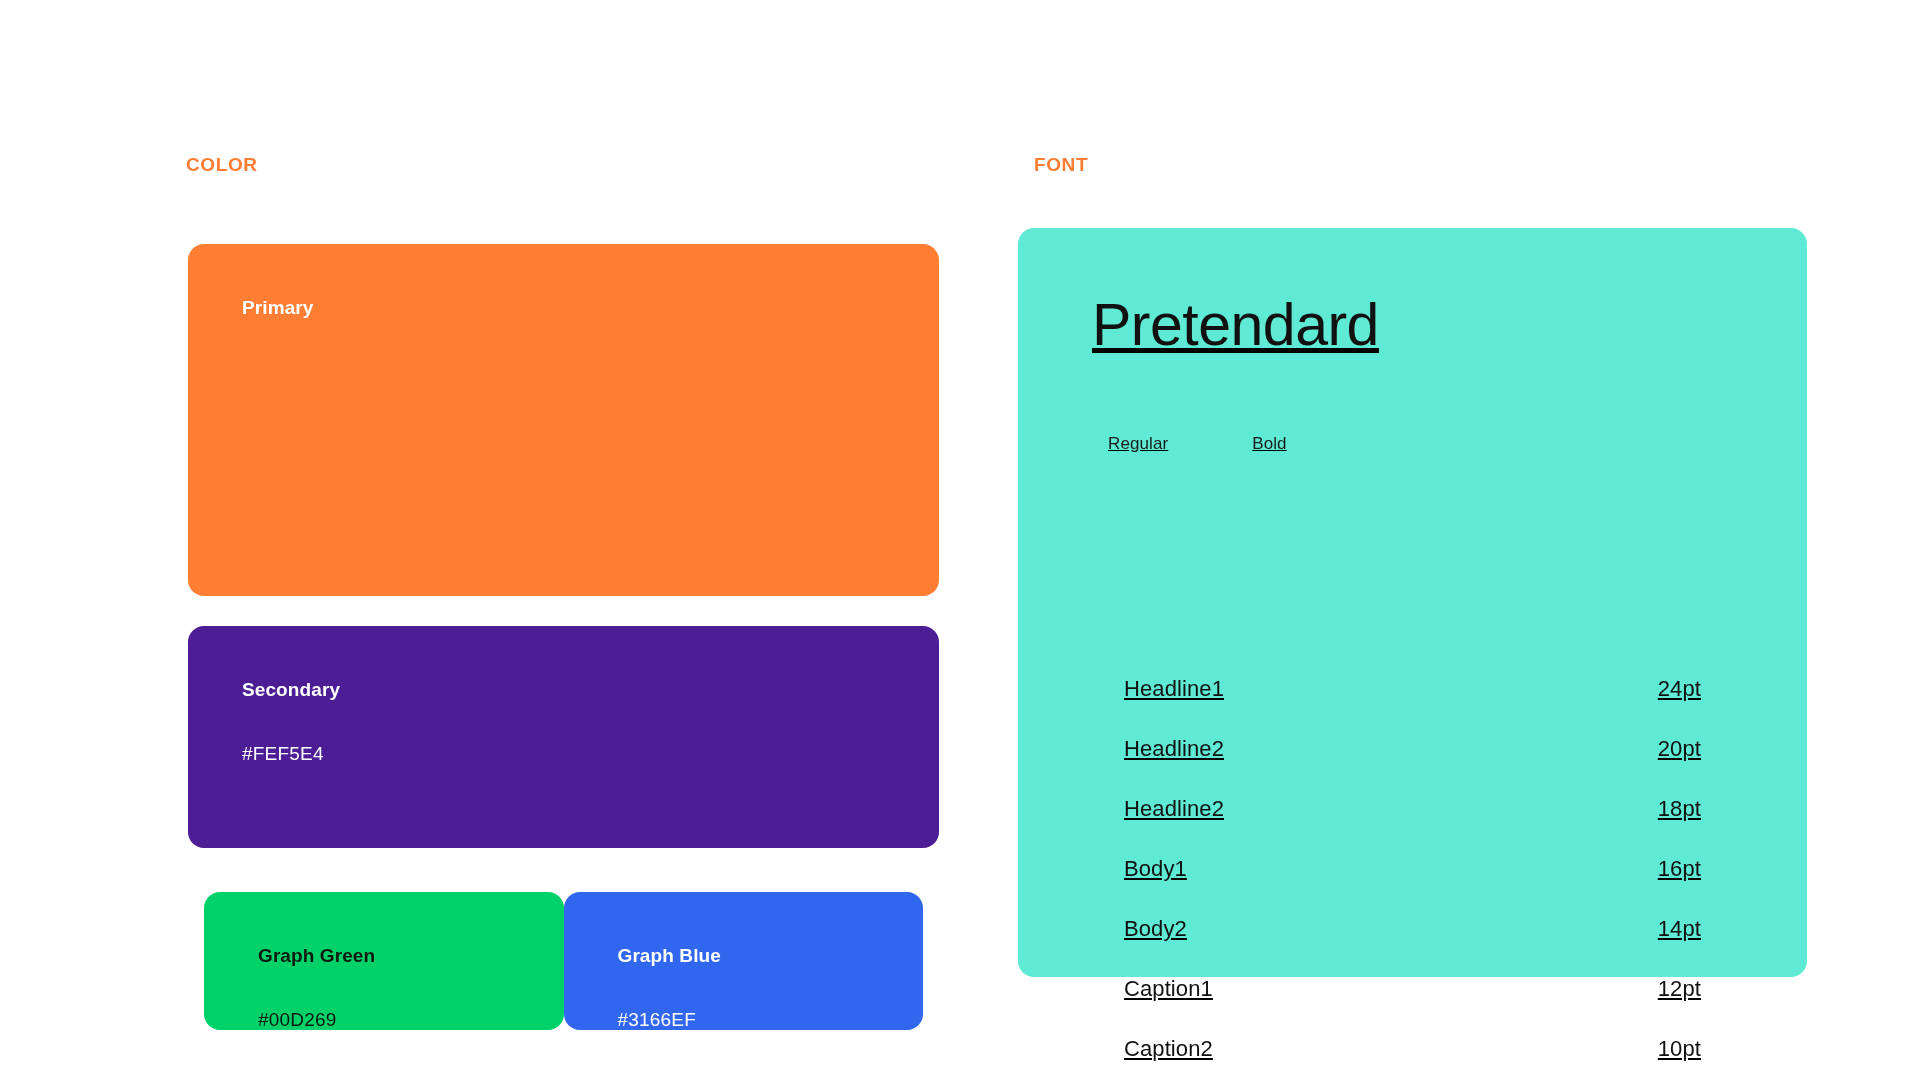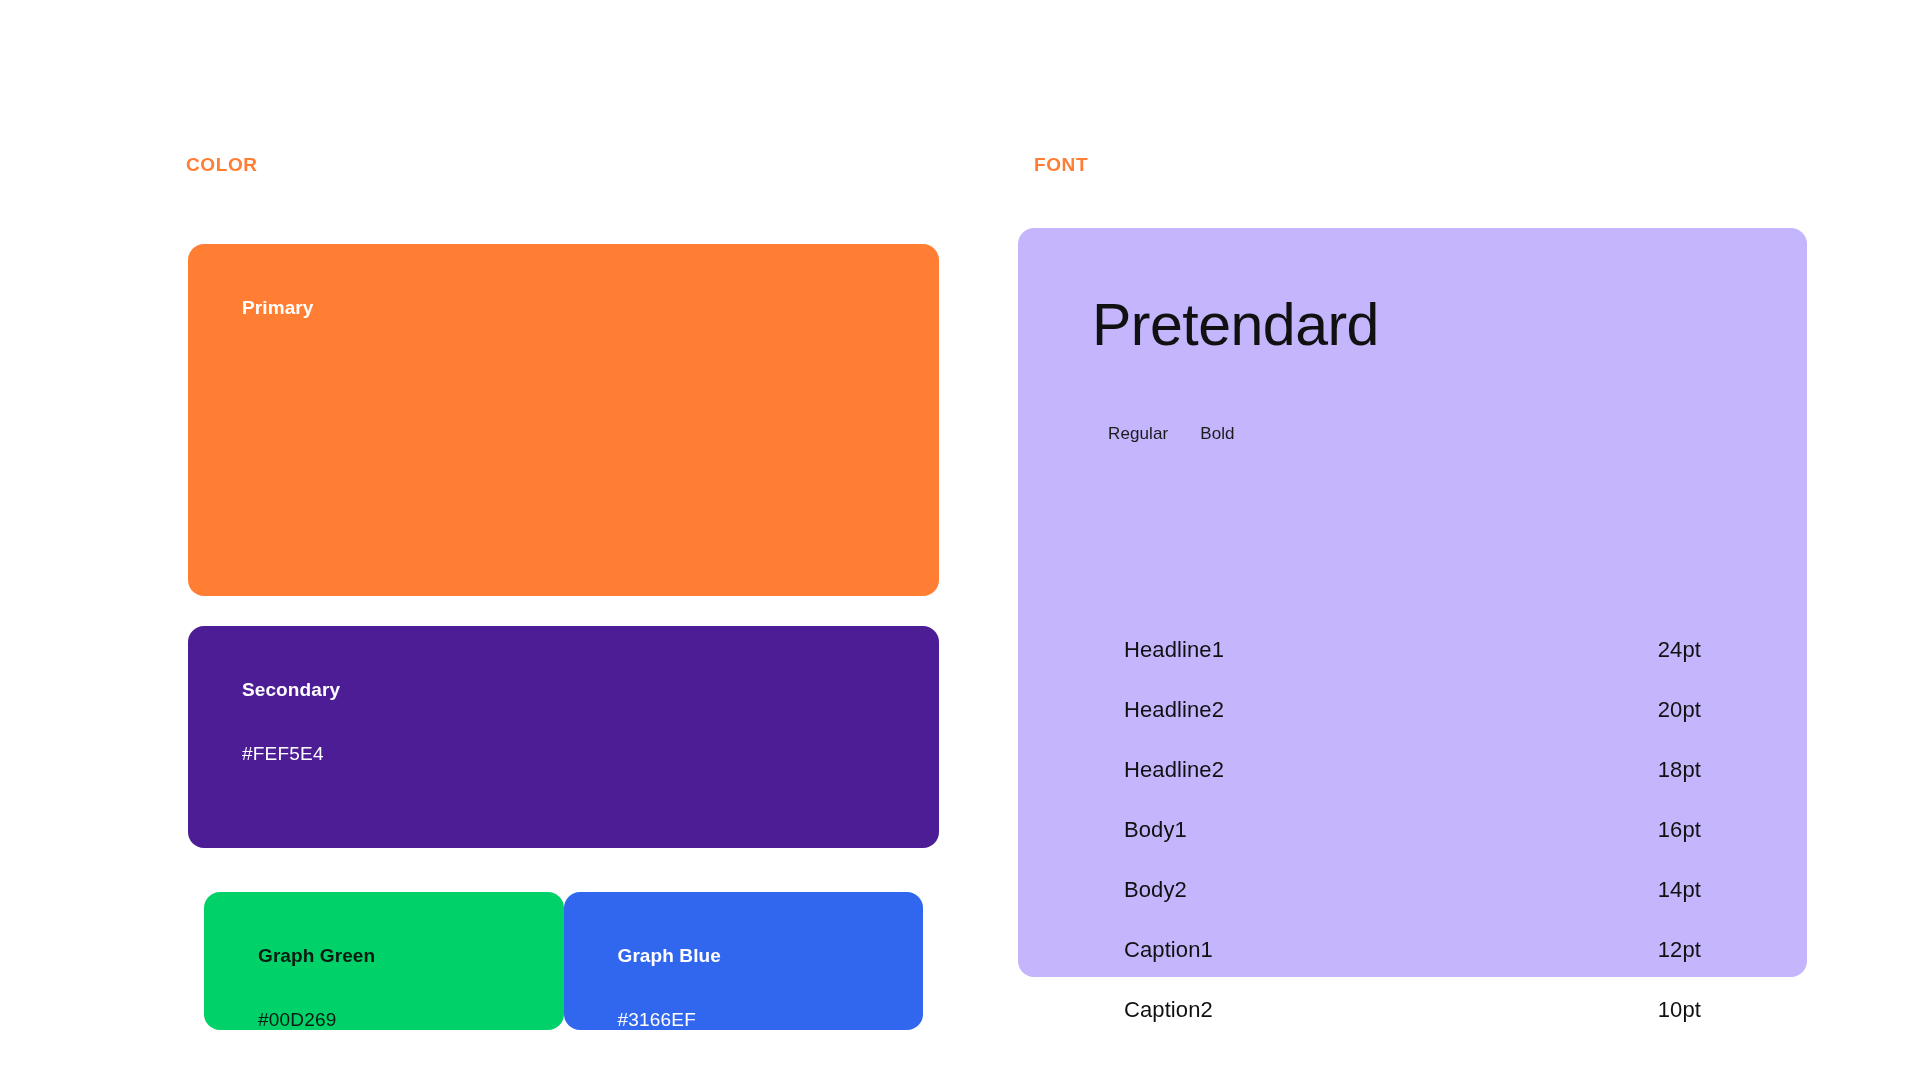--- a/index.html
+++ b/index.html
@@ -95,21 +95,22 @@
   .font-name {
     font-size: 59px;
     font-weight: 400;
     color: #111111;
     letter-spacing: -0.5px;
     line-height: 1.15;
   }
 
   .weights {
     display: flex;
-    margin-top: 16px;
+    gap: 52px;
+    margin-top: 26px;
   }
   .weight-item {
     font-size: 17px;
     font-weight: 400;
     color: #1b1b1b;
     letter-spacing: 0.1px;
   }
 
   .type-scale {
     margin-top: 113px;
@@ -127,20 +128,21 @@
     font-weight: 400;
     color: #111111;
     letter-spacing: 0.1px;
   }
 
   .type-size {
     font-size: 22px;
     font-weight: 400;
     color: #111111;
     letter-spacing: 0.1px;
+    margin-top: 29px;
   }
 </style>
 </head>
 <body>
 
 <div class="page">
 
   <div class="section-label" id="label-color" style="color: rgb(255, 126, 52);">COLOR</div>
 
   <div class="color-column">
@@ -164,21 +166,21 @@
       <div class="swatch" id="swatch-blue" style="background: rgb(49, 102, 239); color: rgb(255, 255, 255);">
         <div class="swatch-name">Graph Blue</div>
         <div class="swatch-hex">#3166EF</div>
       </div>
 
     </div>
   </div>
 
   <div class="section-label" id="label-font" style="color: rgb(255, 126, 52);">FONT</div>
 
-  <div class="font-card" style="background: #c4b5fd;">
+  <div class="font-card" style="background: #5eead4; text-decoration: underline;">
 
     <div class="font-name">Pretendard</div>
 
     <div class="weights" id="font-weights">
         <div class="weight-item">Regular</div>
         <div class="weight-item">Bold</div>
       </div>
 
     <div class="type-scale" id="type-scale">
         <div class="type-row">

